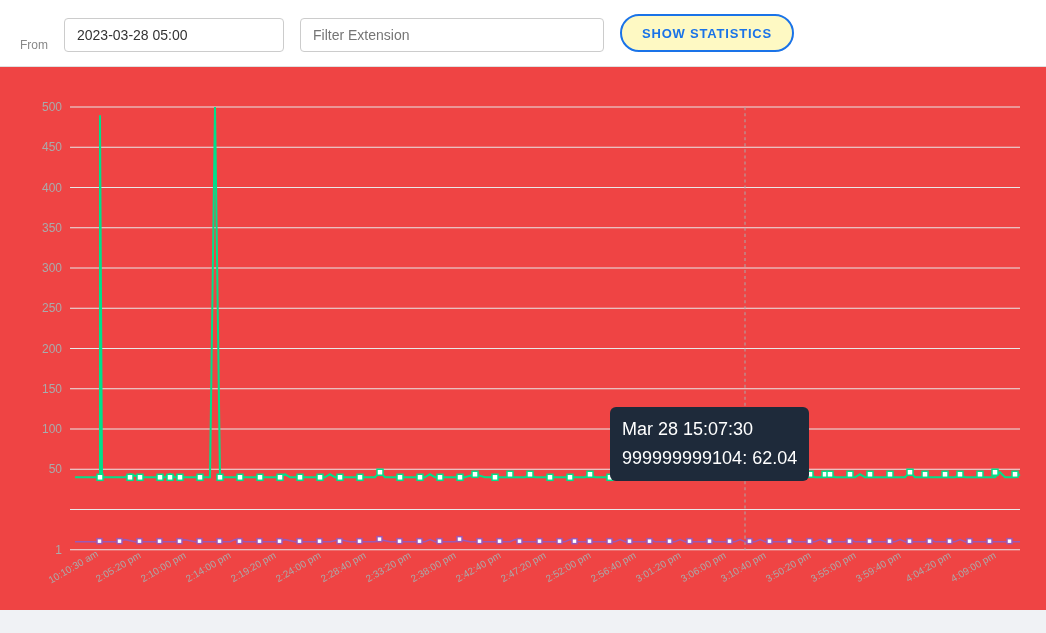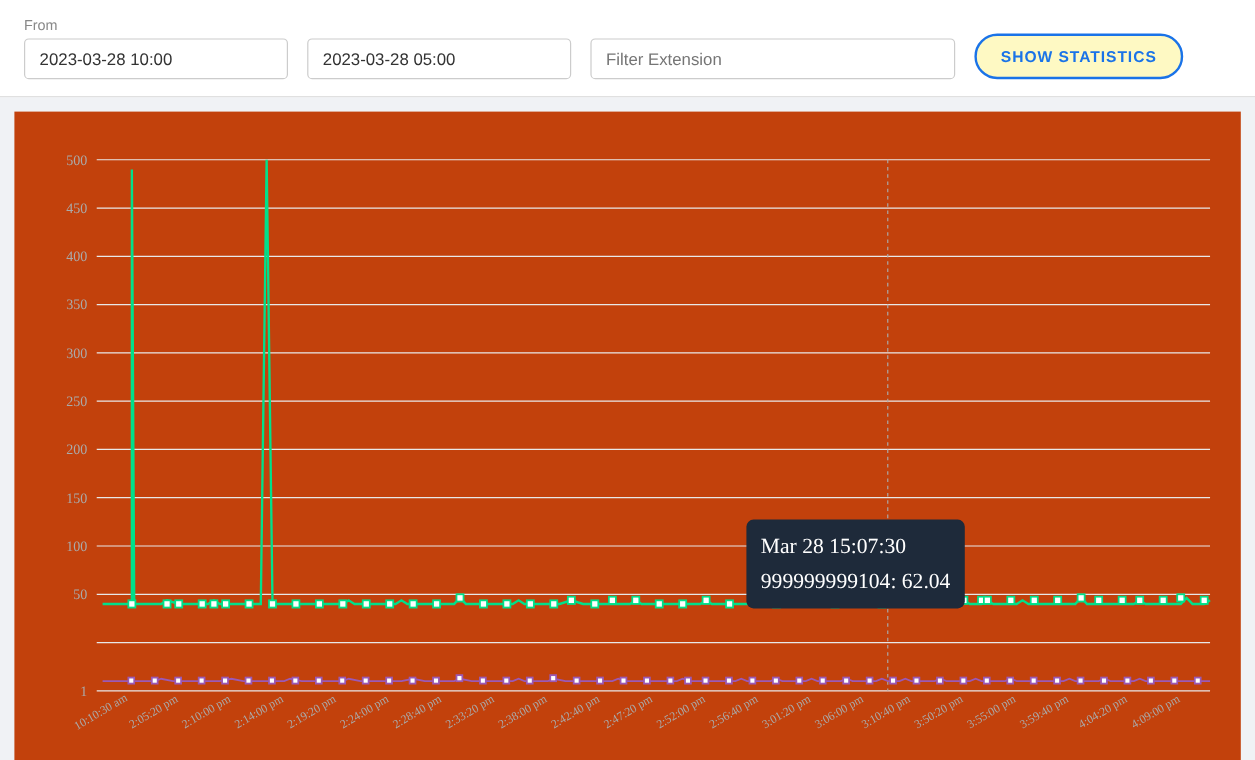--- a/index.html
+++ b/index.html
@@ -49,26 +49,25 @@
       padding: 10px 20px;
       border-radius: 20px;
       cursor: pointer;
       height: 38px;
       display: flex;
       align-items: center;
       white-space: nowrap;
     }
 
     .chart-container {
-      background: #c2410c;
-      margin: 12px;
+      background: #ef4444;
+      margin: 0;
       padding: 20px 10px 10px 10px;
       position: relative;
       height: 543px;
-      font-family: Liberation Serif, serif;
     }
 
     .chart-area {
       position: relative;
       width: 100%;
       height: 100%;
     }
 
     svg.main-chart {
       width: 100%;
@@ -86,21 +85,20 @@
       pointer-events: none;
       white-space: nowrap;
     }
   </style>
 </head>
 <body>
 
 <div class="top-bar">
   <div class="field-group field-group-from">
     <label class="field-label">From</label>
-    <input class="field-input" type="text" value="2023-03-28 10:00" style="">
   </div>
   <div class="field-group field-group-till">
     <input class="field-input" type="text" value="2023-03-28 05:00" style="">
   </div>
   <div class="field-group field-group-ext">
     <input class="field-input" type="text" placeholder="Filter Extension" style="">
   </div>
   <button class="show-stats-btn">SHOW STATISTICS</button>
 </div>
 

